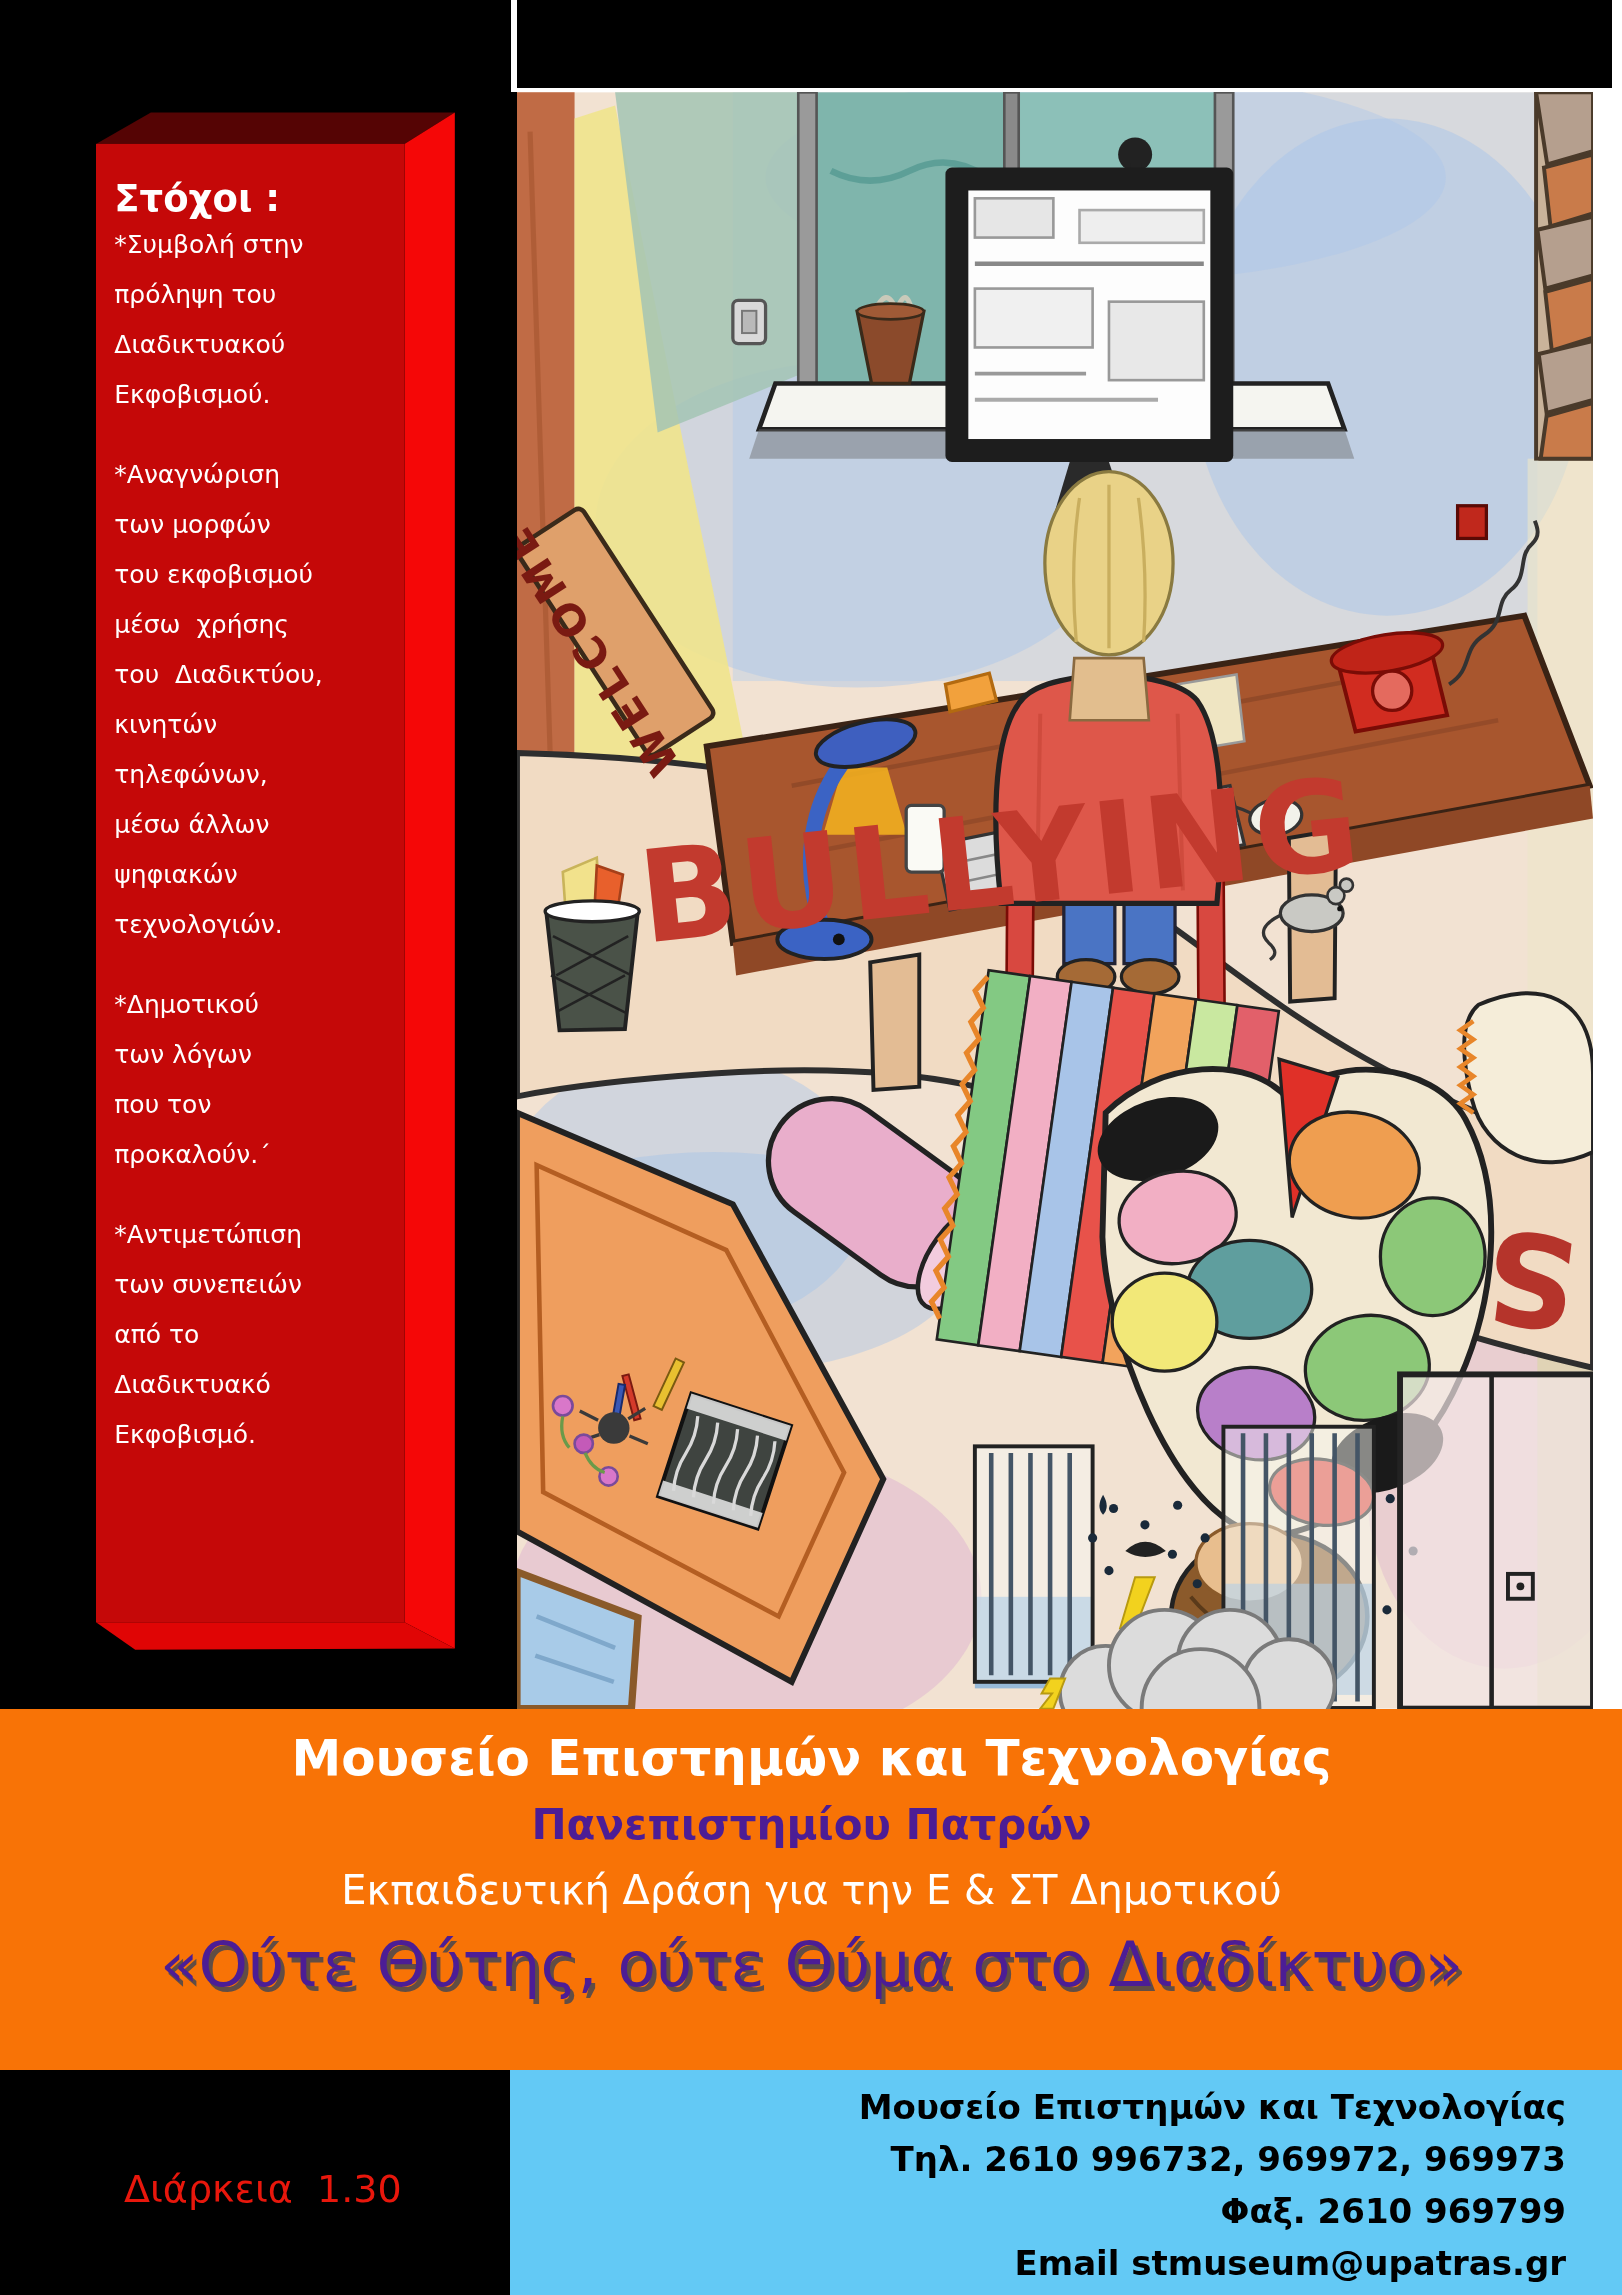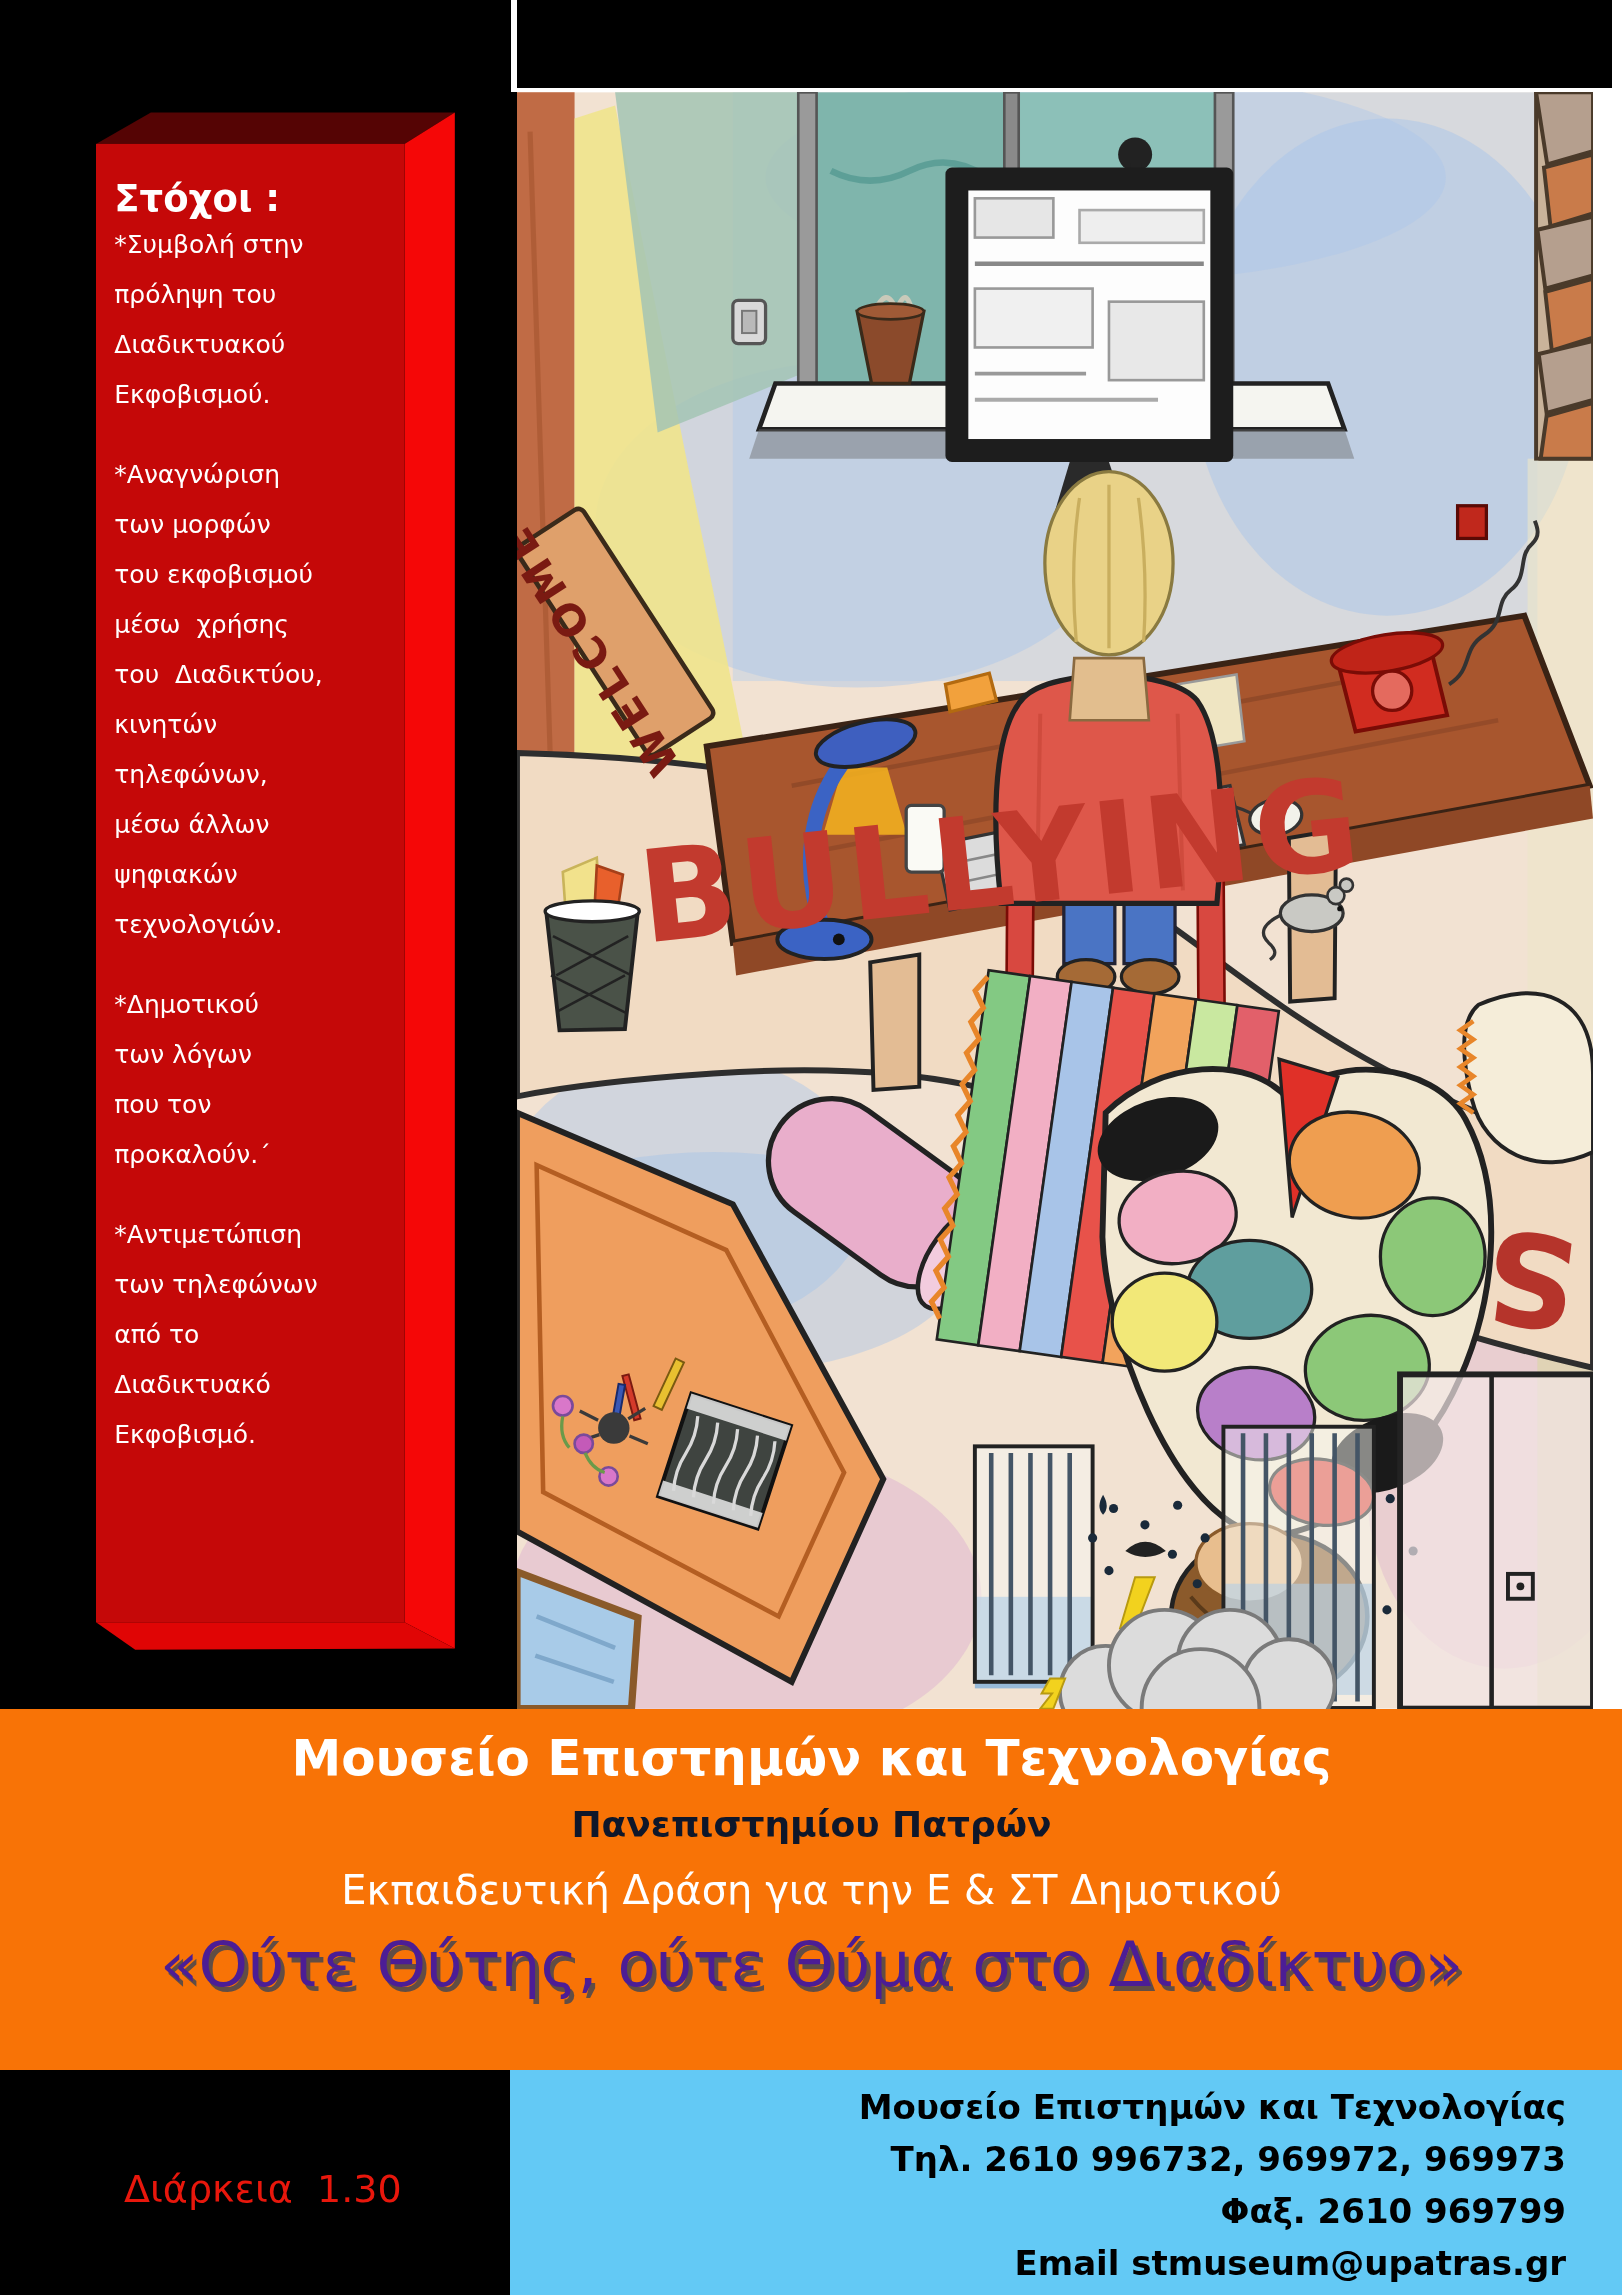--- a/index.html
+++ b/index.html
@@ -16,21 +16,21 @@
   .goals-box{position:absolute;left:96px;top:105px;width:366px;height:1551px;}
   .goals-box svg{position:absolute;left:0;top:0;}
   .goals-text{position:absolute;left:18.3px;top:72px;width:285px;color:#ffffff;}
   .goals-heading{font-size:37px;font-weight:bold;}
   .goals-text p{font-size:25px;line-height:50px;margin:0 0 30px 0;white-space:pre-wrap;}
 
   
   .banner{position:absolute;left:0;top:1709px;width:1623px;height:361px;background:#F87306;
           display:flex;flex-direction:column;align-items:center;}
   .banner-title1{margin-top:17px;font-size:50px;font-weight:bold;color:#ffffff;line-height:65px;}
-  .banner-title2{font-size:36px;font-weight:bold;color:#0f172a;line-height:68px;}
+  .banner-title2{font-size:42px;font-weight:bold;color:#4c1d95;line-height:68px;}
   .banner-subtitle{font-size:40px;color:#ffffff;line-height:56px;margin-top:3px;}
   .banner-slogan{font-size:63px;font-weight:normal;color:#4c1d95;line-height:80px;margin-top:6.5px;
                  text-shadow:3.9px 4.6px 0 rgba(70,70,80,.85);}
 
   
   .duration{position:absolute;left:124px;top:2167px;font-size:38px;font-weight:normal;color:#E8170C;white-space:pre;}
   .contact-box{position:absolute;left:510px;top:2070px;width:1112px;height:225px;background:#63C9F5;
                box-sizing:border-box;padding:10.5px 56px 0 0;text-align:right;color:#000;}
   .contact-box div{font-size:34px;font-weight:bold;line-height:52px;}
 </style>
@@ -337,21 +337,21 @@
 κινητών
 τηλεφώνων,
 μέσω άλλων
 ψηφιακών
 τεχνολογιών.</p>
       <p>*Δημοτικού
 των λόγων
 που τον
 προκαλούν.´</p>
       <p>*Αντιμετώπιση
-των τηλεφώνων
+των συνεπειών
 από το
 Διαδικτυακό
 Εκφοβισμό.</p>
     </div>
   </div>
 
   <div class="banner">
     <div class="banner-title1">Μουσείο Επιστημών και Τεχνολογίας</div>
     <div class="banner-title2">Πανεπιστημίου Πατρών</div>
     <div class="banner-subtitle">Εκπαιδευτική Δράση για την Ε &amp; ΣΤ Δημοτικού</div>

